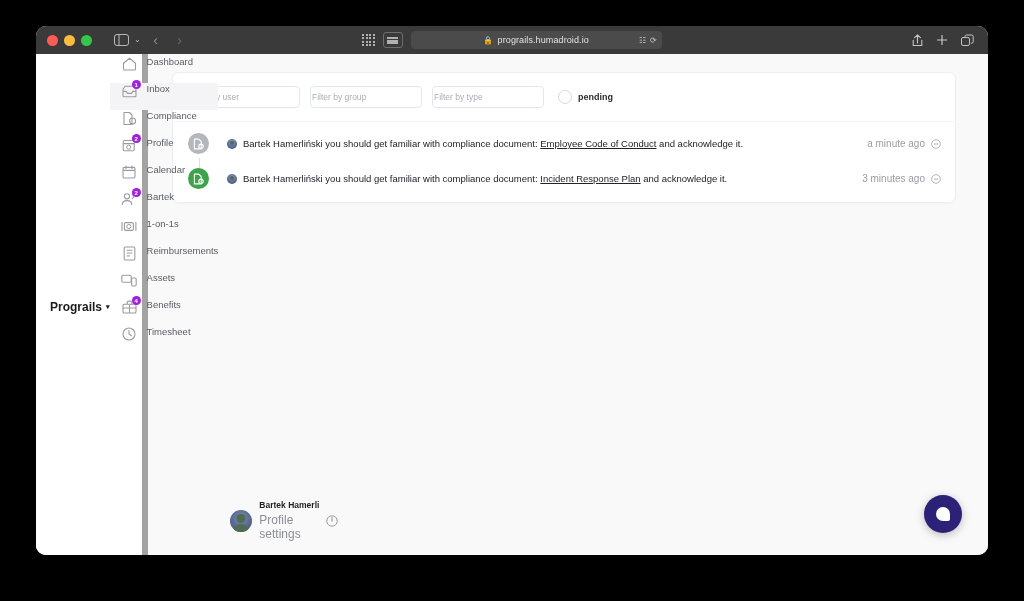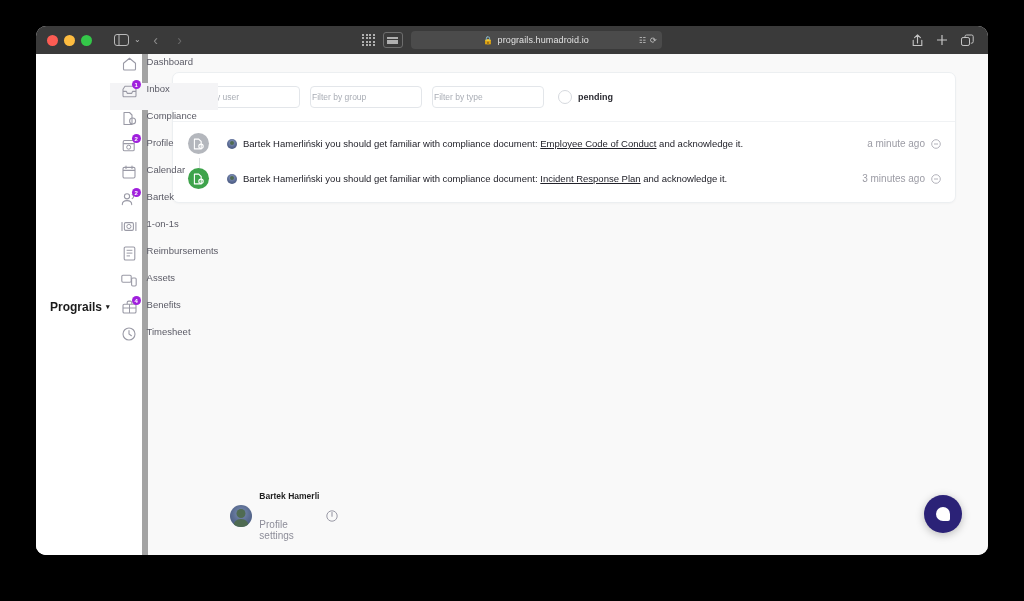--- a/index.html
+++ b/index.html
@@ -130,21 +130,21 @@
     width: 9px; height: 9px; border-radius: 50%;
     background: #4f6b52; transform: translateX(-50%);
   }
   .avatar-lg::before {
     content: ""; position: absolute; left: 50%; bottom: -2px;
     width: 15px; height: 10px; border-radius: 7px 7px 0 0;
     background: #4f6b52; transform: translateX(-50%);
   }
   .profile-text { flex: 1; min-width: 0; }
   .profile-name { font-size: 8.5px; font-weight: bold; color: #1f1f1f; white-space: nowrap; }
-  .profile-sub { font-size: 10px; color: #8d8d99; margin-top: 18px; }
+  .profile-sub { font-size: 12px; color: #8d8d99; margin-top: 3px; }
   .power { color: #9a9aa6; display: flex; }
 
   
   .main { flex: 1; padding: 18px 24px; overflow: hidden; }
   .card {
     background: #fff; border: 1px solid #eceff1; border-radius: 7px;
     box-shadow: 0 1px 2px rgba(0,0,0,.03);
     max-width: 784px;
   }
   .filters {

